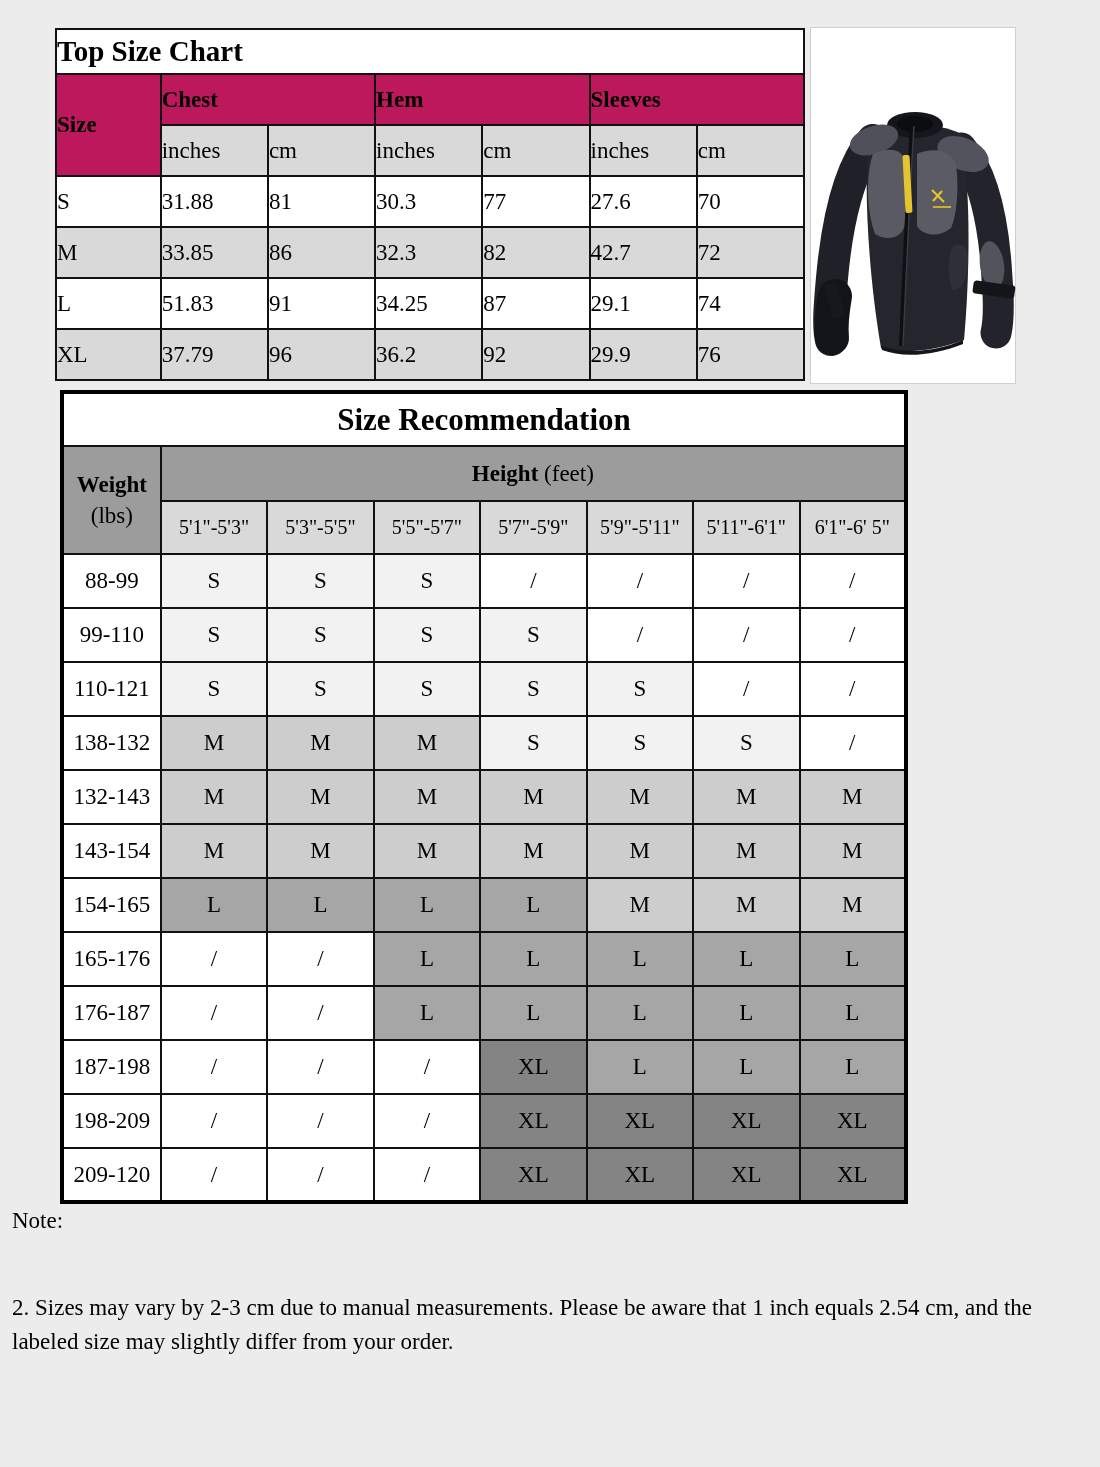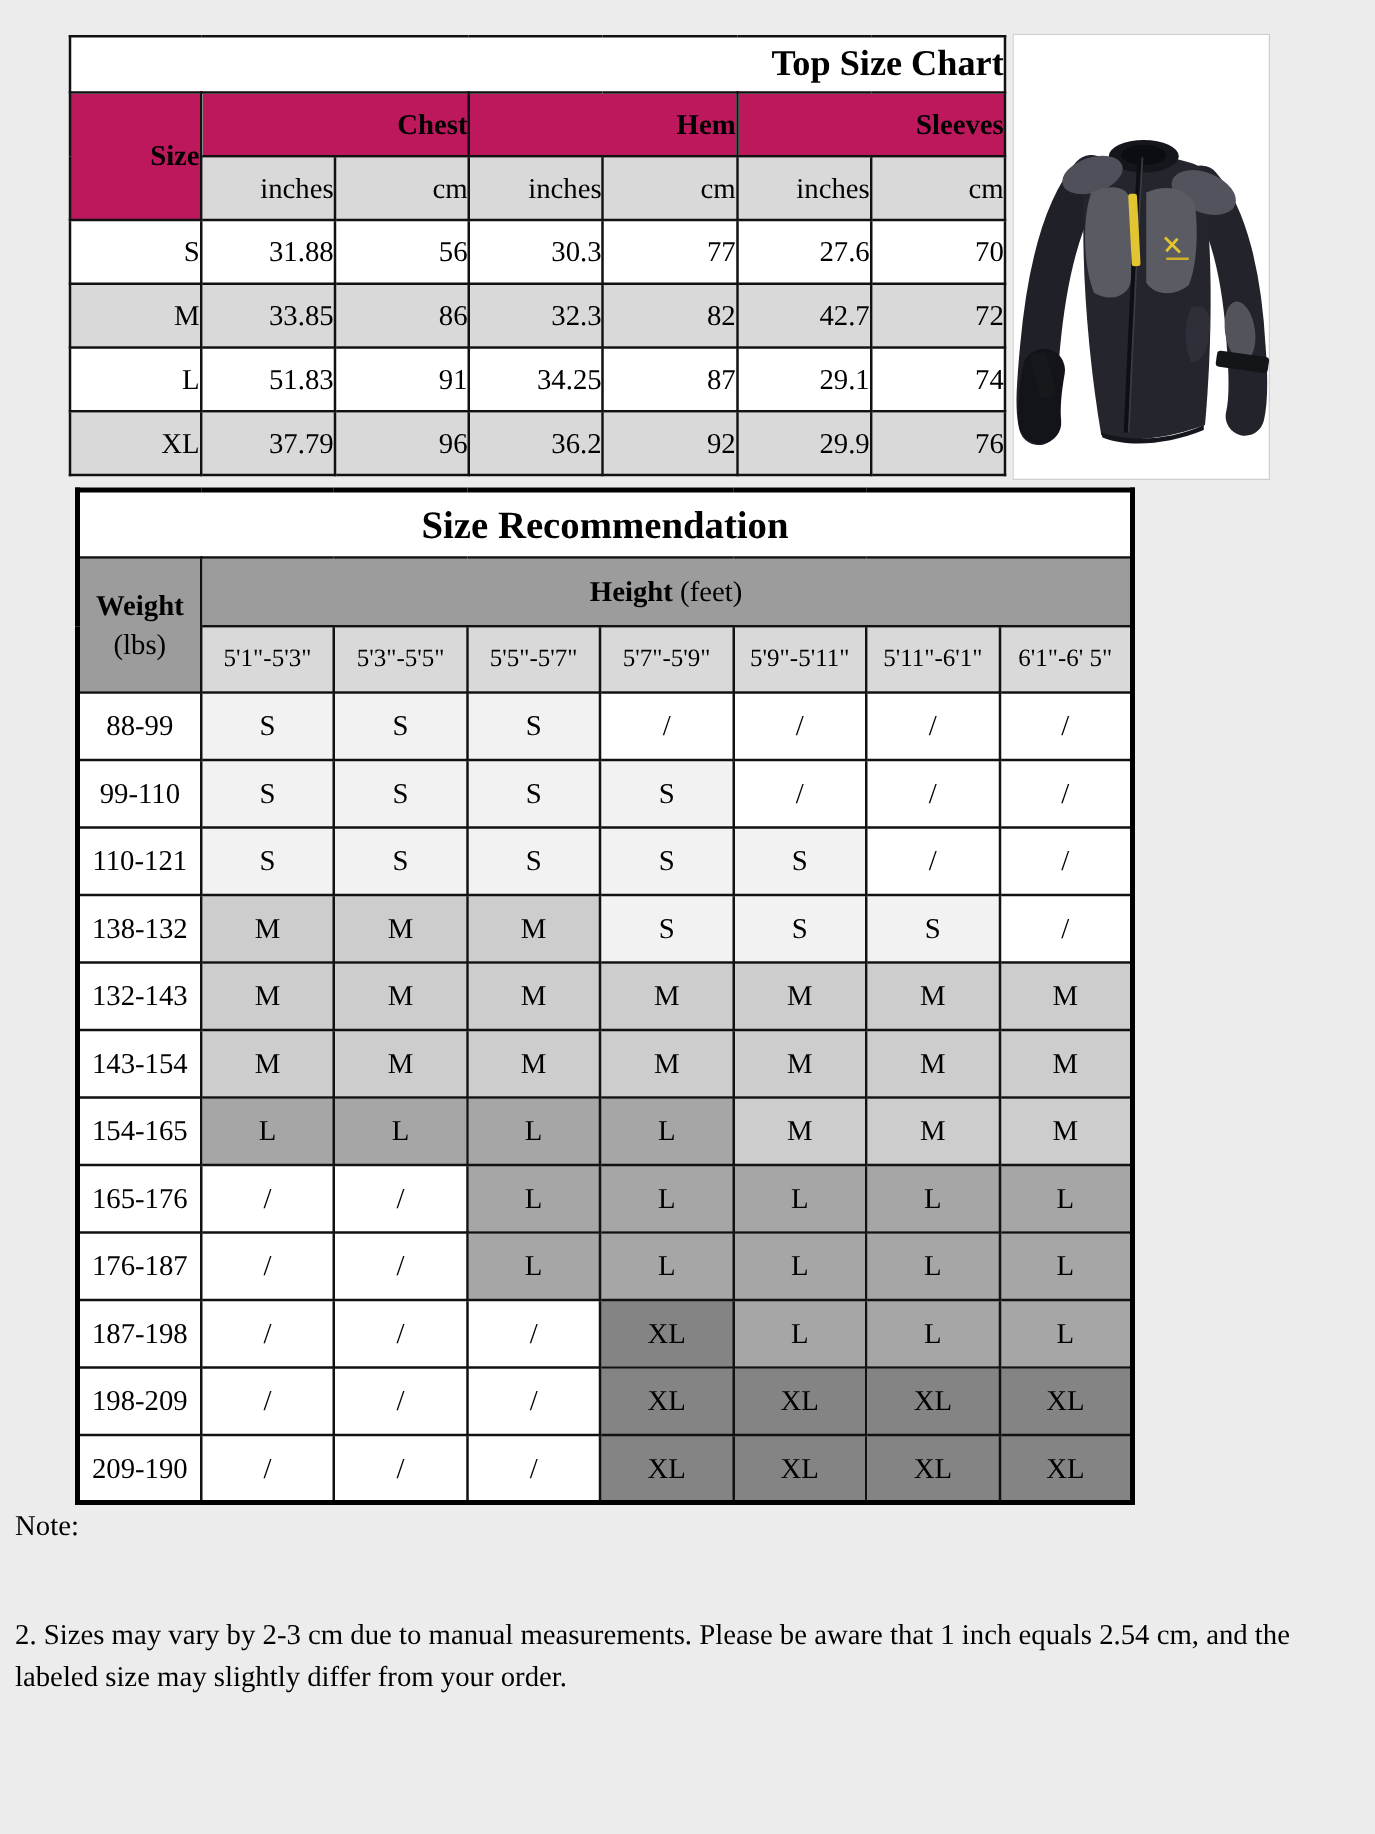--- a/index.html
+++ b/index.html
@@ -14,21 +14,21 @@
 
   
   table.size-chart {
     position:absolute; left:55px; top:28px; width:750px;
     border-collapse:collapse; table-layout:fixed;
     background:#fff;
     border:2px solid #3a3a3a;
   }
   table.size-chart td, table.size-chart th {
     border:2px solid #111;
-    text-align:right; vertical-align:middle;
+    text-align:left; vertical-align:middle;
     font-size:23px; font-weight:normal;
     height:51px; background:#fff; overflow:hidden;
   }
   table.size-chart .title-cell { font-size:29px; font-weight:bold; height:45px; }
   table.size-chart .hdr  { background:#be185d; font-weight:bold; }
   table.size-chart .sub  { background:#d9d9d9; }
   table.size-chart tr.shaded td { background:#d9d9d9; }
 
   
   .photo-box {
@@ -99,21 +99,21 @@
       <th class="sub">inches</th>
       <th class="sub">cm</th>
       <th class="sub">inches</th>
       <th class="sub">cm</th>
     </tr>
   </thead>
   <tbody>
       <tr>
         <td>S</td>
         <td>31.88</td>
-        <td>56</td>
+        <td>81</td>
         <td>30.3</td>
         <td>77</td>
         <td>27.6</td>
         <td>70</td>
       </tr>
       <tr class="shaded">
         <td>M</td>
         <td>33.85</td>
         <td>86</td>
         <td>32.3</td>
@@ -326,21 +326,21 @@
         <td class="weight-label">198-209</td>
         <td class="cell-none">/</td>
         <td class="cell-none">/</td>
         <td class="cell-none">/</td>
         <td class="cell-xl">XL</td>
         <td class="cell-xl">XL</td>
         <td class="cell-xl">XL</td>
         <td class="cell-xl">XL</td>
       </tr>
       <tr>
-        <td class="weight-label">209-190</td>
+        <td class="weight-label">209-120</td>
         <td class="cell-none">/</td>
         <td class="cell-none">/</td>
         <td class="cell-none">/</td>
         <td class="cell-xl">XL</td>
         <td class="cell-xl">XL</td>
         <td class="cell-xl">XL</td>
         <td class="cell-xl">XL</td>
       </tr>
     </tbody>
 </table>

